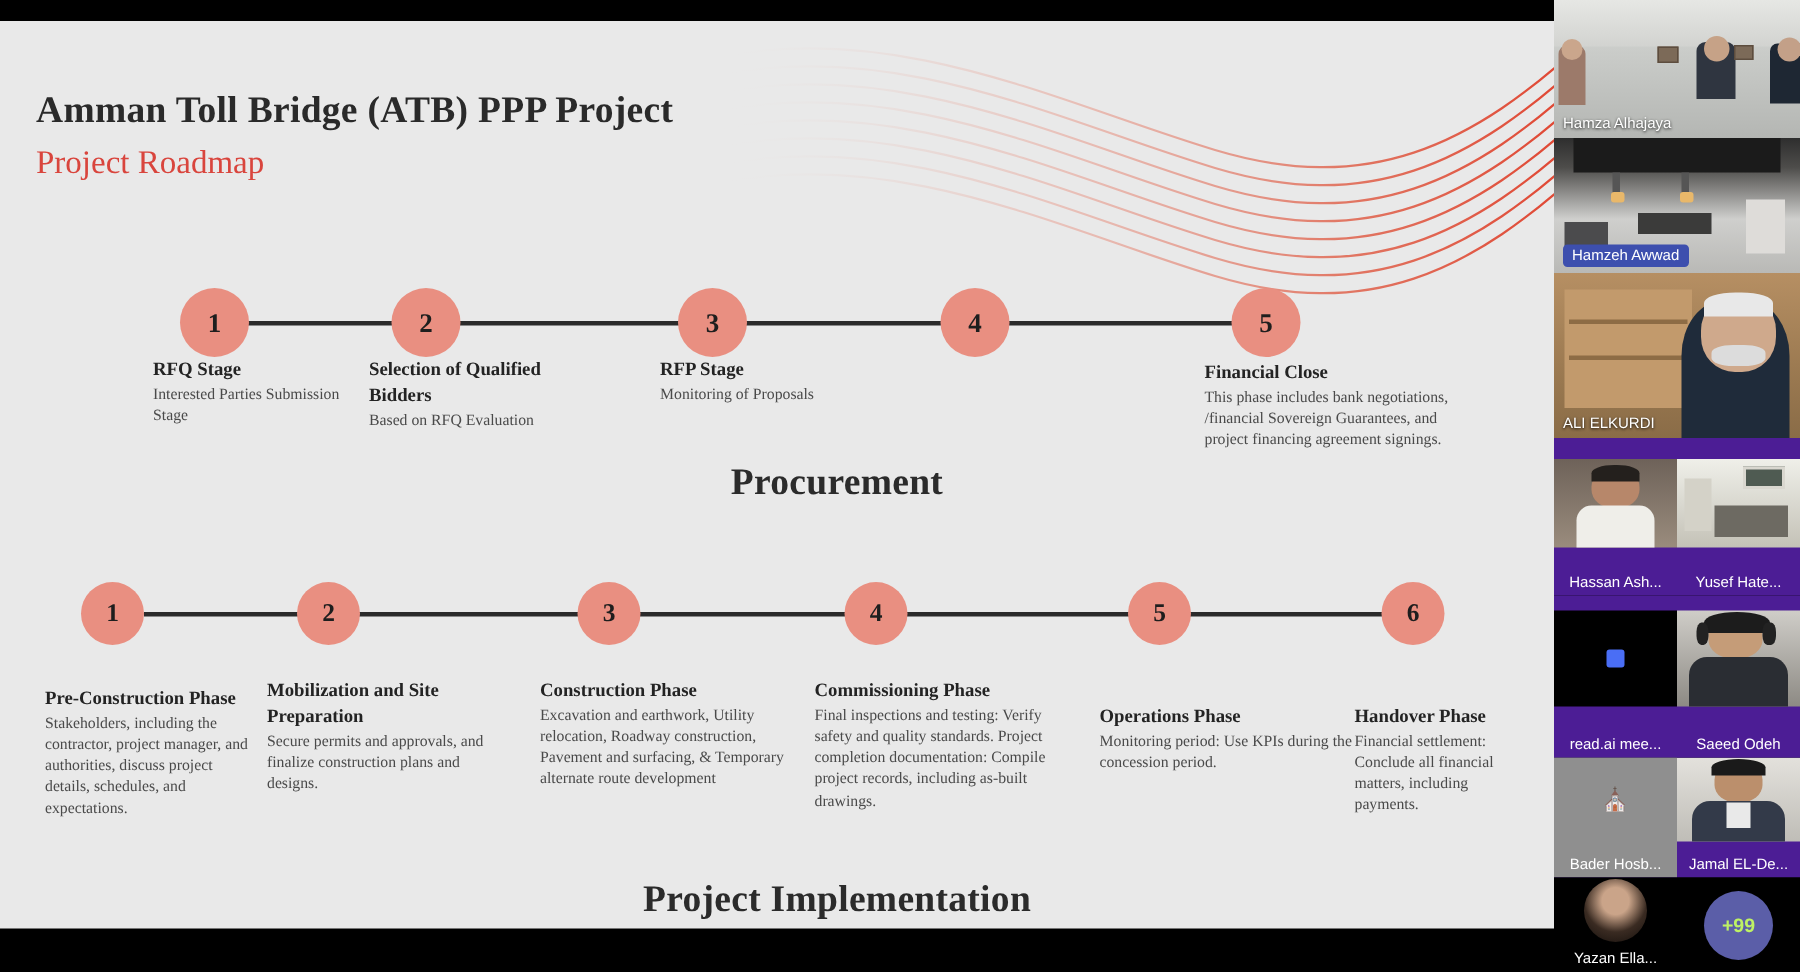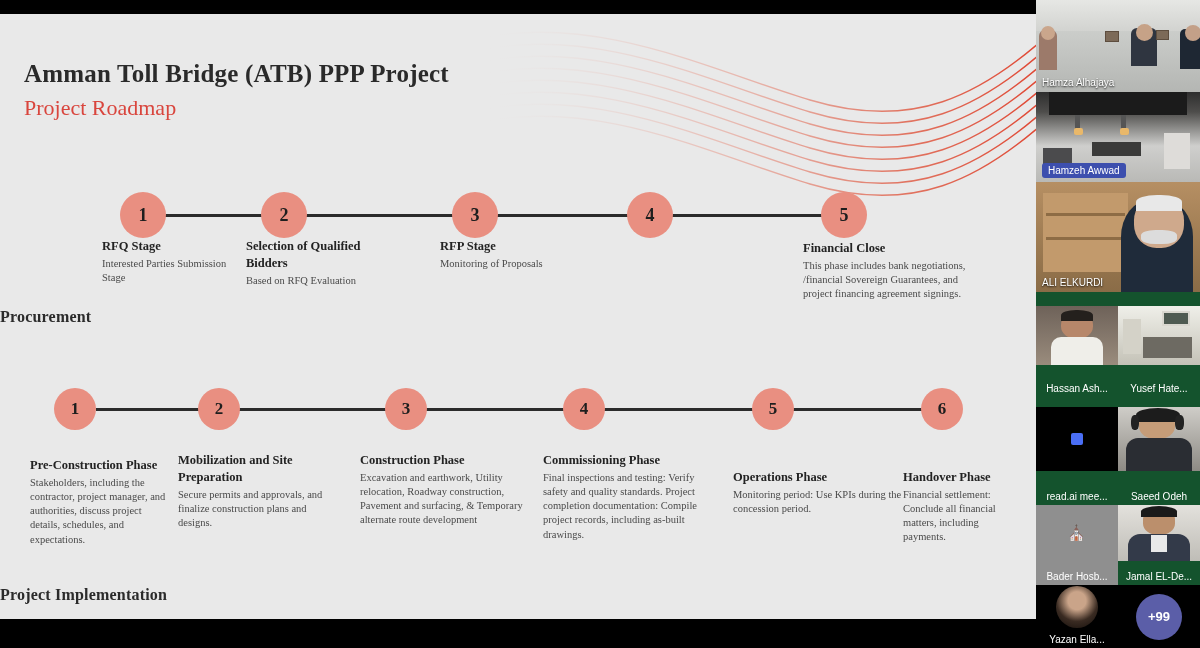--- a/index.html
+++ b/index.html
@@ -45,50 +45,50 @@
   .node.sm { width: 42px; height: 42px; font-size: 17px; }
 
   .step-txt { position: absolute; }
   .step-title {
     font-size: 12.5px; font-weight: bold; color: #232323; line-height: 1.35;
     margin-bottom: 2px;
   }
   .step-desc { font-size: 10.5px; color: #4a4a4a; line-height: 1.35; }
 
   .section-label {
-    position: absolute; width: 1036px; 
-    font-size: 16px; font-weight: bold; color: #2b2b2b; letter-spacing: .2px;
+    position: absolute; width: 1036px; text-align: center;
+    font-size: 25px; font-weight: bold; color: #2b2b2b; letter-spacing: .2px; margin-left: 40px;
   }
 
   
   #rail-video {
     position: absolute; left: 1036px; top: 0; width: 164px; height: 648px;
     background: #000;
   }
-  .tile { position: relative; width: 100%; background: #14532d; overflow: hidden; }
+  .tile { position: relative; width: 100%; background: #4c1d95; overflow: hidden; }
   .tile .nm {
     position: absolute; left: 6px; bottom: 4px;
     font-family: "Liberation Sans", sans-serif;
     font-size: 10px; color: #fff; white-space: nowrap;
     text-shadow: 0 1px 2px rgba(0,0,0,.9);
   }
   .tile .nm.badge {
     background: #3d4fae; padding: 2px 6px; border-radius: 3px; text-shadow:none;
   }
   .half { position: relative; width: 50%; float: left; height: 100%; overflow: hidden; }
   .half .nm2 {
     position: absolute; left: 0; right: 0; bottom: 3px; text-align: center;
     font-family: "Liberation Sans", sans-serif; font-size: 10px; color: #fff;
     white-space: nowrap; overflow: hidden;
   }
   .vid { position: absolute; inset: 0; }
   .plus99 {
     width: 46px; height: 46px; border-radius: 50%; background: #5b5ea8;
     display:flex; align-items:center; justify-content:center;
-    font-family:"Liberation Sans", sans-serif; font-size:13px; color:#ffffff; font-weight:bold;
+    font-family:"Liberation Sans", sans-serif; font-size:13px; color:#bef264; font-weight:bold;
   }
   .avatar-circle {
     width: 42px; height: 42px; border-radius: 50%;
     background: radial-gradient(circle at 50% 35%, #caa489 0 26%, #3a2b22 60%, #120d0a 100%);
   }
   .mic-sq { width:12px; height:12px; background:#4a6ef5; border-radius:2px; }
   .room-ico { font-size: 15px; color: #d8d8d8; }
 </style>
 </head>
 <body>

